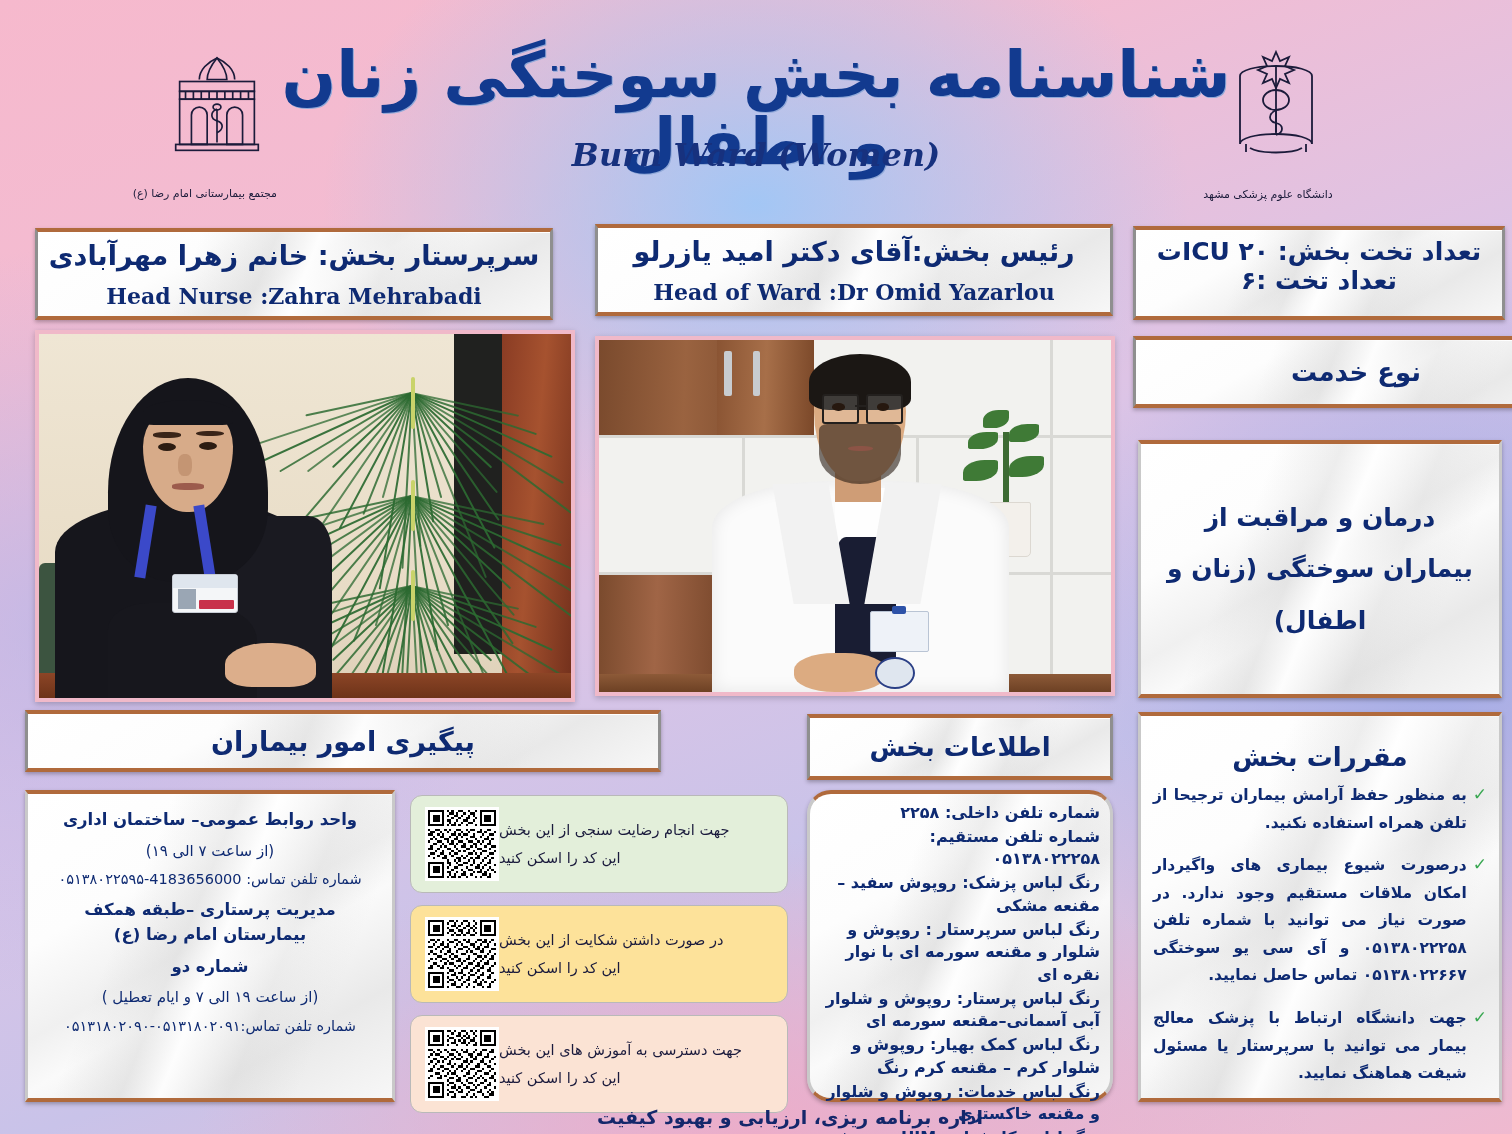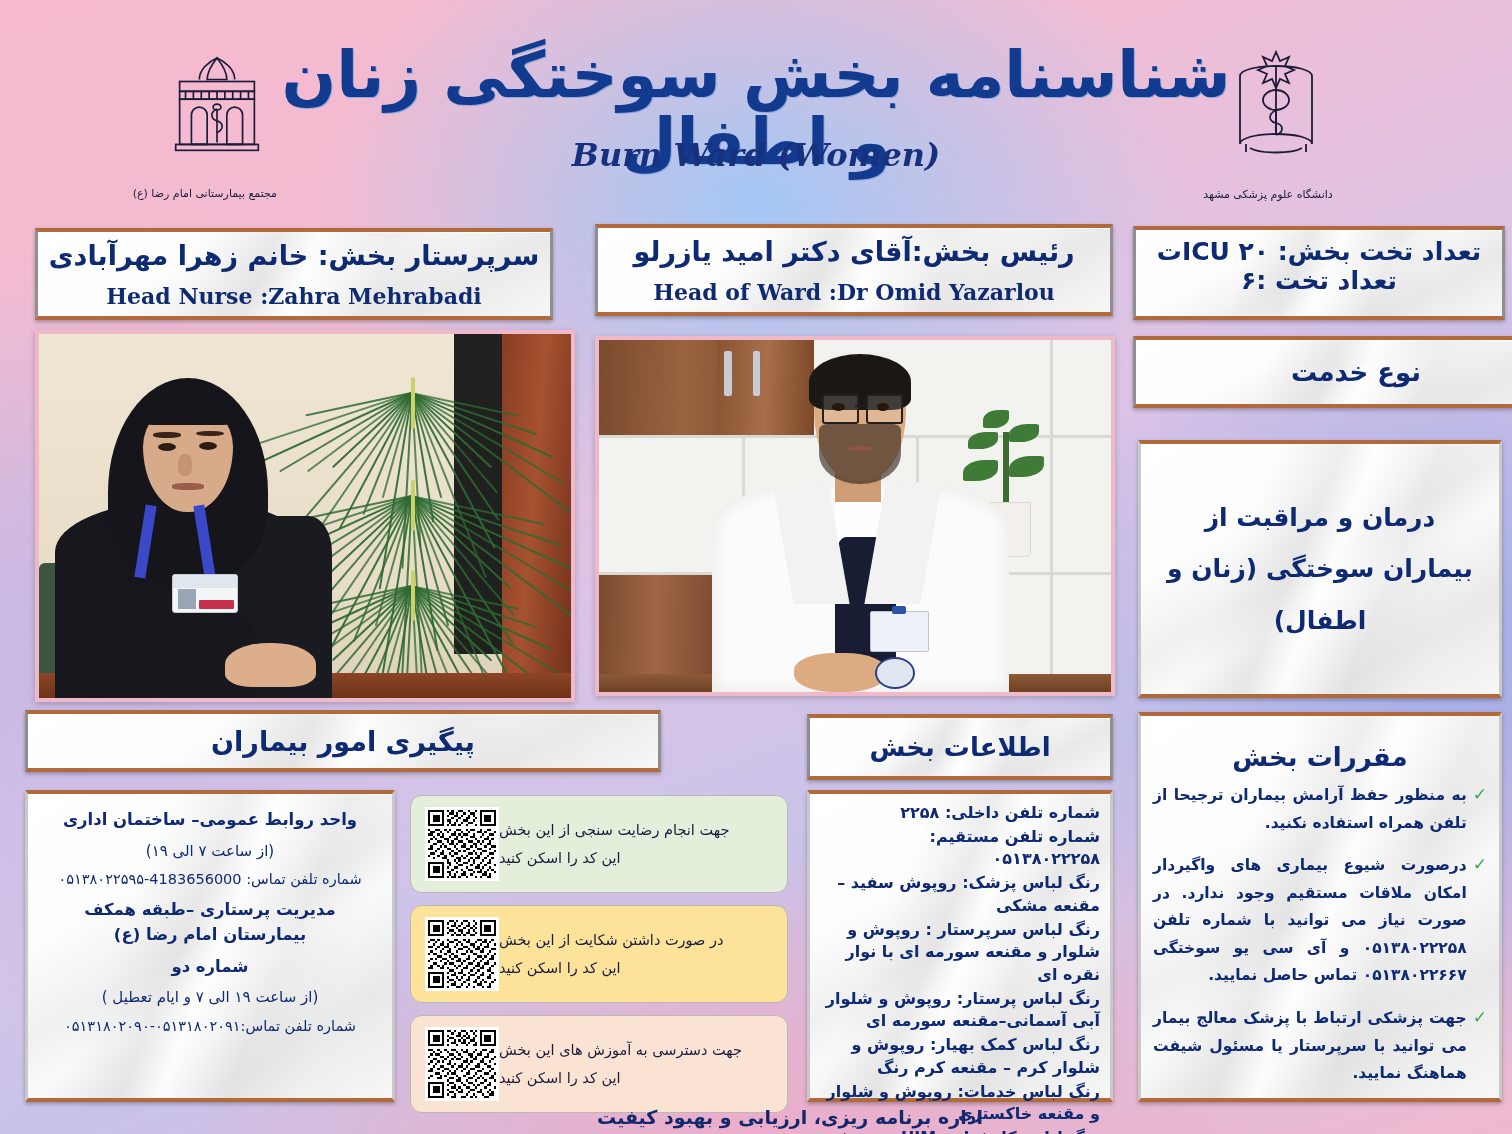--- a/index.html
+++ b/index.html
@@ -144,21 +144,21 @@
   #box-service .txt{font-size:25px;font-weight:bold;color:#0e2a72;text-align:center;line-height:2.05;padding:0 16px;}
   #box-rules{left:1138px;top:712px;width:364px;height:390px;padding:22px 12px 0;}
   #box-rules h3{margin:4px 0 10px;text-align:center;font-size:26px;font-weight:bold;color:#0e2a72;}
   .rule{display:flex;gap:6px;align-items:flex-start;margin-bottom:15px;}
   .rule .tick{flex:0 0 auto;color:#3aa852;font-size:17px;line-height:1.2;margin-top:2px;}
   .rule .rtxt{flex:1 1 auto;font-size:15.5px;font-weight:bold;color:#0e2a72;text-align:justify;line-height:1.78;}
 
   
   #box-wardinfo-h{left:807px;top:714px;width:306px;height:66px;display:flex;align-items:center;justify-content:center;}
   #box-wardinfo-h span{font-size:26px;font-weight:bold;color:#0e2a72;}
-  #box-wardinfo{left:807px;top:790px;width:306px;height:312px;padding:8px 10px 0;}
+  #box-wardinfo{left:807px;top:790px;width:306px;height:312px;padding:8px 10px 0;border-radius:24px;}
   #box-wardinfo .wline{font-size:16px;font-weight:bold;color:#0e2a72;text-align:right;line-height:1.42;margin-bottom:1px;}
 
   
   #box-followup-h{left:25px;top:710px;width:636px;height:62px;display:flex;align-items:center;justify-content:center;}
   #box-followup-h span{font-size:27px;font-weight:bold;color:#0e2a72;}
   #box-contact{left:25px;top:790px;width:370px;height:312px;padding:14px 12px 0;}
   #box-contact .cline{text-align:center;color:#0e2a72;line-height:1.5;margin-bottom:7px;}
   #box-contact .cline.b{font-size:16.5px;font-weight:bold;}
   #box-contact .cline.n{font-size:15px;}
   #box-contact .cline.p{font-size:14.5px;}
@@ -406,21 +406,21 @@
   <div class="rule">
     <span class="tick">✓</span>
     <span class="rtxt">به منظور حفظ آرامش بیماران ترجیحا از تلفن همراه استفاده نکنید.</span>
   </div>
   <div class="rule">
     <span class="tick">✓</span>
     <span class="rtxt">درصورت شیوع بیماری های واگیردار امکان ملاقات  مستقیم وجود ندارد. در صورت نیاز می توانید با شماره تلفن ۰۵۱۳۸۰۲۲۲۵۸ و آی سی یو سوختگی  ۰۵۱۳۸۰۲۲۶۶۷  تماس حاصل نمایید.</span>
   </div>
   <div class="rule">
     <span class="tick">✓</span>
-    <span class="rtxt">جهت پزشکی ارتباط با پزشک معالج بیمار می توانید با سرپرستار یا مسئول شیفت هماهنگ نمایید.</span>
+    <span class="rtxt">جهت دانشگاه ارتباط با پزشک معالج بیمار می توانید با سرپرستار یا مسئول شیفت هماهنگ نمایید.</span>
   </div>
 </div>
 
 <div class="plate" id="box-wardinfo-h">
   <span>اطلاعات بخش</span>
 </div>
 
 <div class="plate soft" id="box-wardinfo">
   <div class="wline">شماره تلفن داخلی: ۲۲۵۸</div>
   <div class="wline">شماره تلفن مستقیم: ۰۵۱۳۸۰۲۲۲۵۸</div>

